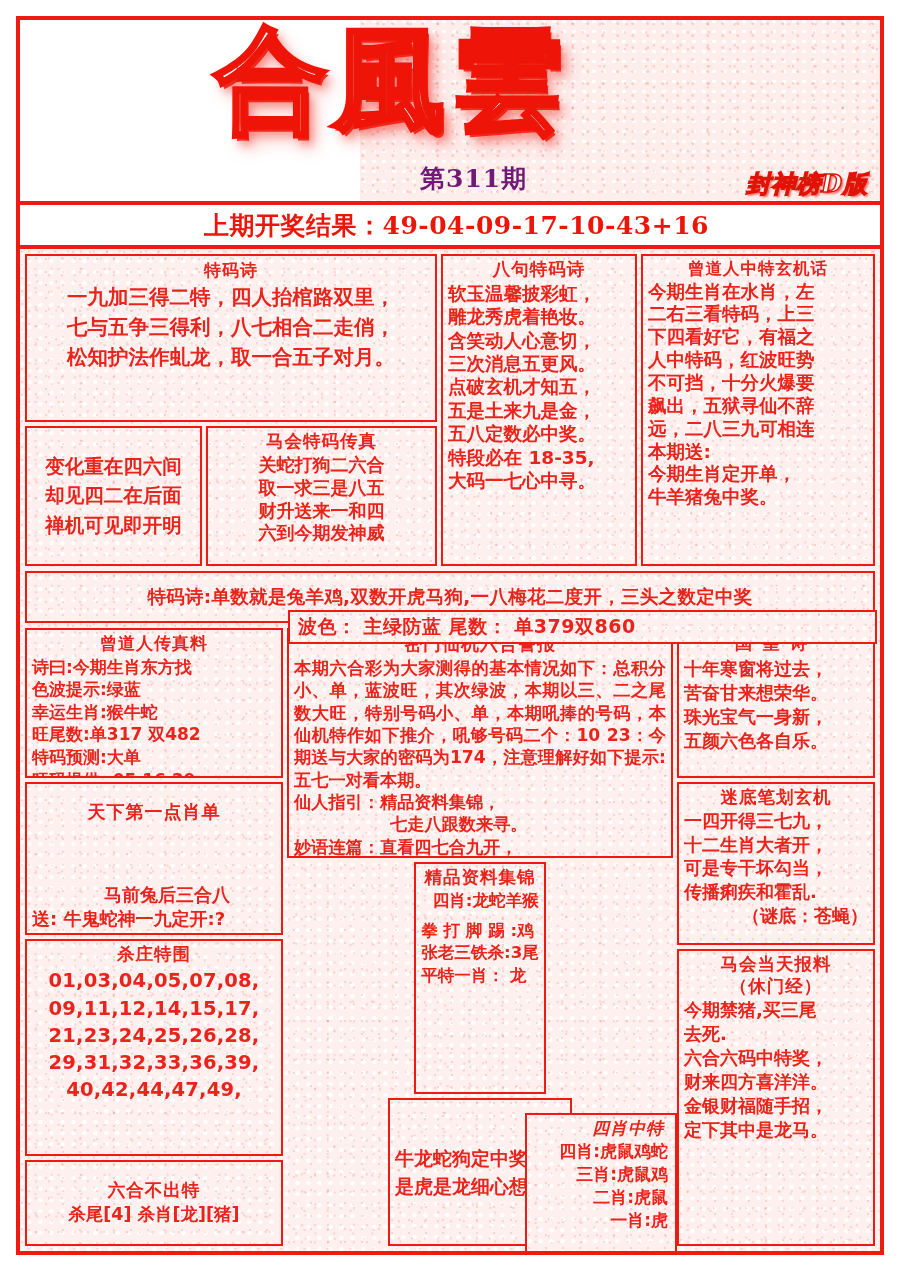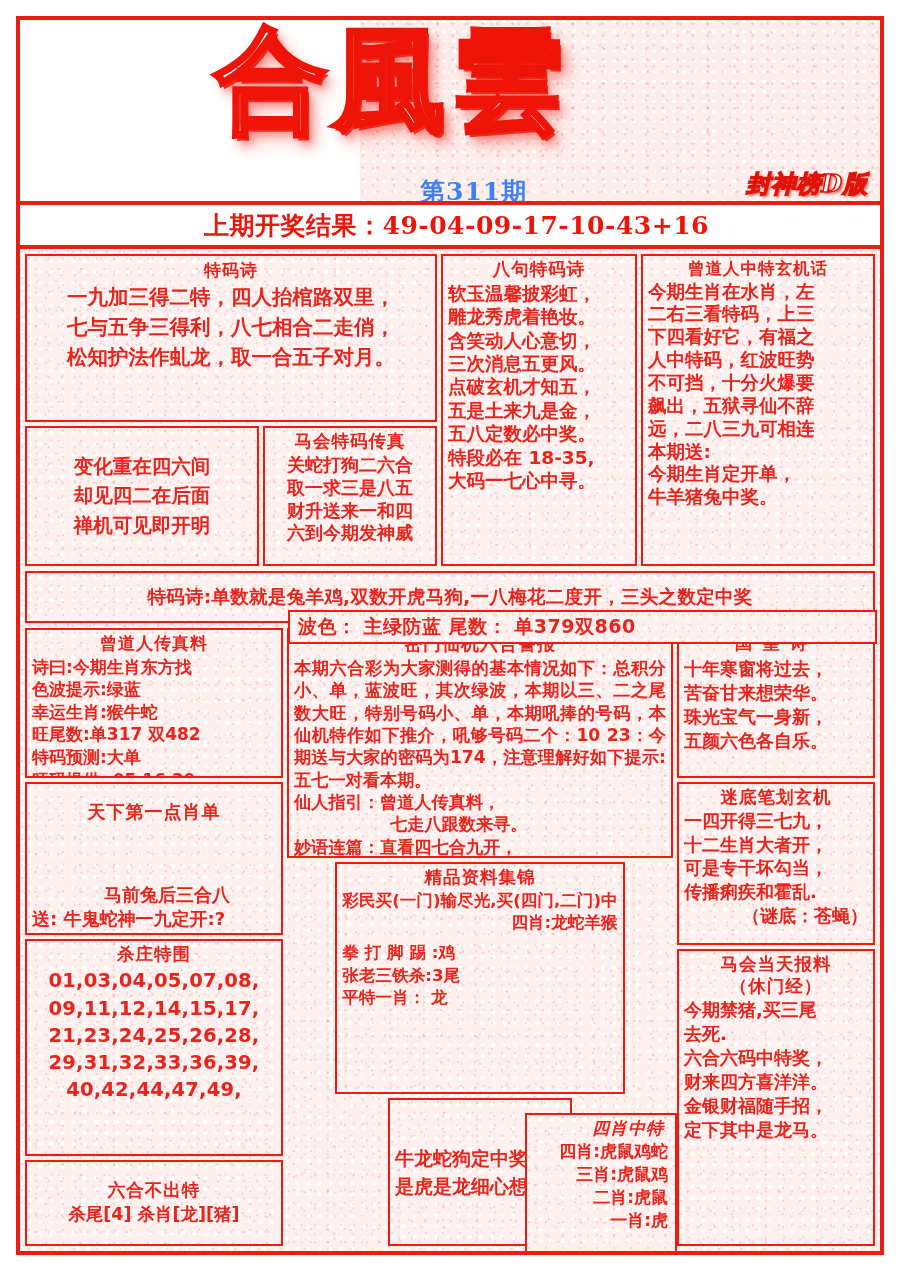--- a/index.html
+++ b/index.html
@@ -79,23 +79,22 @@
       6px 8px 10px rgba(238,21,8,.45),
       9px 12px 18px rgba(238,21,8,.25);
     white-space: nowrap;
   }
   .issue {
     position: absolute;
     left: 400px; top: 142px;
     font-family: "DejaVu Serif", "Liberation Serif", serif;
     font-weight: bold;
     font-size: 25px;
-    color: #3b82f6;
+    color: #701a75;
     letter-spacing: 1px;
-    margin-top: 13px;
   }
   .edition {
     position: absolute;
     right: 12px; top: 148px;
     font-family: "DejaVu Serif", "Liberation Serif", serif;
     font-weight: bold;
     font-style: italic;
     font-size: 24px;
     color: #ffffff;
     -webkit-text-stroke: 1.4px #e11206;
@@ -151,21 +150,21 @@
   }
   .r1-left { width: 412px; display: flex; flex-direction: column; gap: 4px; }
   .r1-mid  { width: 196px; }
   .r1-right{ flex: 1; }
 
   .tema { height: 168px; padding: 4px 4px 0; }
   .tema .ttl { font-size: 17px; margin-bottom: 2px; }
   .tema .ln { font-size: 20.5px; text-align: center; line-height: 1.45; }
 
   .r1-left-bot { display: flex; gap: 4px; flex: 1; }
-  .bianhua { width: 234px; display: flex; flex-direction: column; justify-content: center; }
+  .bianhua { width: 177px; display: flex; flex-direction: column; justify-content: center; }
   .bianhua .ln { font-size: 19.5px; text-align: center; line-height: 1.5; }
   .mahui { flex: 1; }
   .mahui .ttl { font-size: 17.5px; margin-bottom: 1px; }
   .mahui .ln { font-size: 18px; text-align: center; line-height: 1.27; }
 
   .bajv .ttl { font-size: 17.5px; margin-bottom: 1px; }
   .bajv .ln { font-size: 18.5px; text-align: left; line-height: 1.265; }
 
   .zengdao .ttl { font-size: 16.5px; text-align: center; margin-bottom: 1px; }
   .zengdao .ln { font-size: 18.5px; text-align: left; line-height: 1.235; }
@@ -359,29 +358,28 @@
           <div class="ttl">六合不出特</div>
           <div class="ln">杀尾[4]  杀肖[龙][猪]</div>
         </div>
       </div>
 
       <div class="c-mid">
 
         <div class="cell mimen paper">
           <div class="ttl">密门仙机六合警报</div>
           <div class="body">本期六合彩为大家测得的基本情况如下：总积分小、单，蓝波旺，其次绿波，本期以三、二之尾数大旺，特别号码小、单，本期吼捧的号码，本仙机特作如下推介，吼够号码二个：10 23：今期送与大家的密码为174，注意理解好如下提示:五七一对看本期。</div>
-          <div class="ln" style="display:inline-block;">仙人指引：</div><span class="ln">曾道人传真料，</span>
+          <div class="ln" style="display:inline-block;">仙人指引：</div><span class="ln">精品资料集锦，</span>
           <div class="ln ind">七走八跟数来寻。</div>
           <div class="ln" style="display:inline-block;">妙语连篇：</div><span class="ln">直看四七合九开，</span>
           <div class="ln ind">数数一五半中临。</div>
         </div>
 
         <div class="cell jingpin paper">
           <div class="ttl">精品资料集锦</div>
-          <div class="ln">彩民买(一门)输尽光,买(四门,二门)中</div>
           <div class="ln r">四肖:龙蛇羊猴</div>
           <div class="gap"></div>
           <div class="ln">拳 打 脚 踢 :鸡</div>
           <div class="ln">张老三铁杀:3尾</div>
           <div class="ln">平特一肖： 龙</div>
         </div>
 
         <div class="cell bottommid paper">
           <div class="ln">牛龙蛇狗定中奖，</div>
           <div class="ln">是虎是龙细心想。</div>

